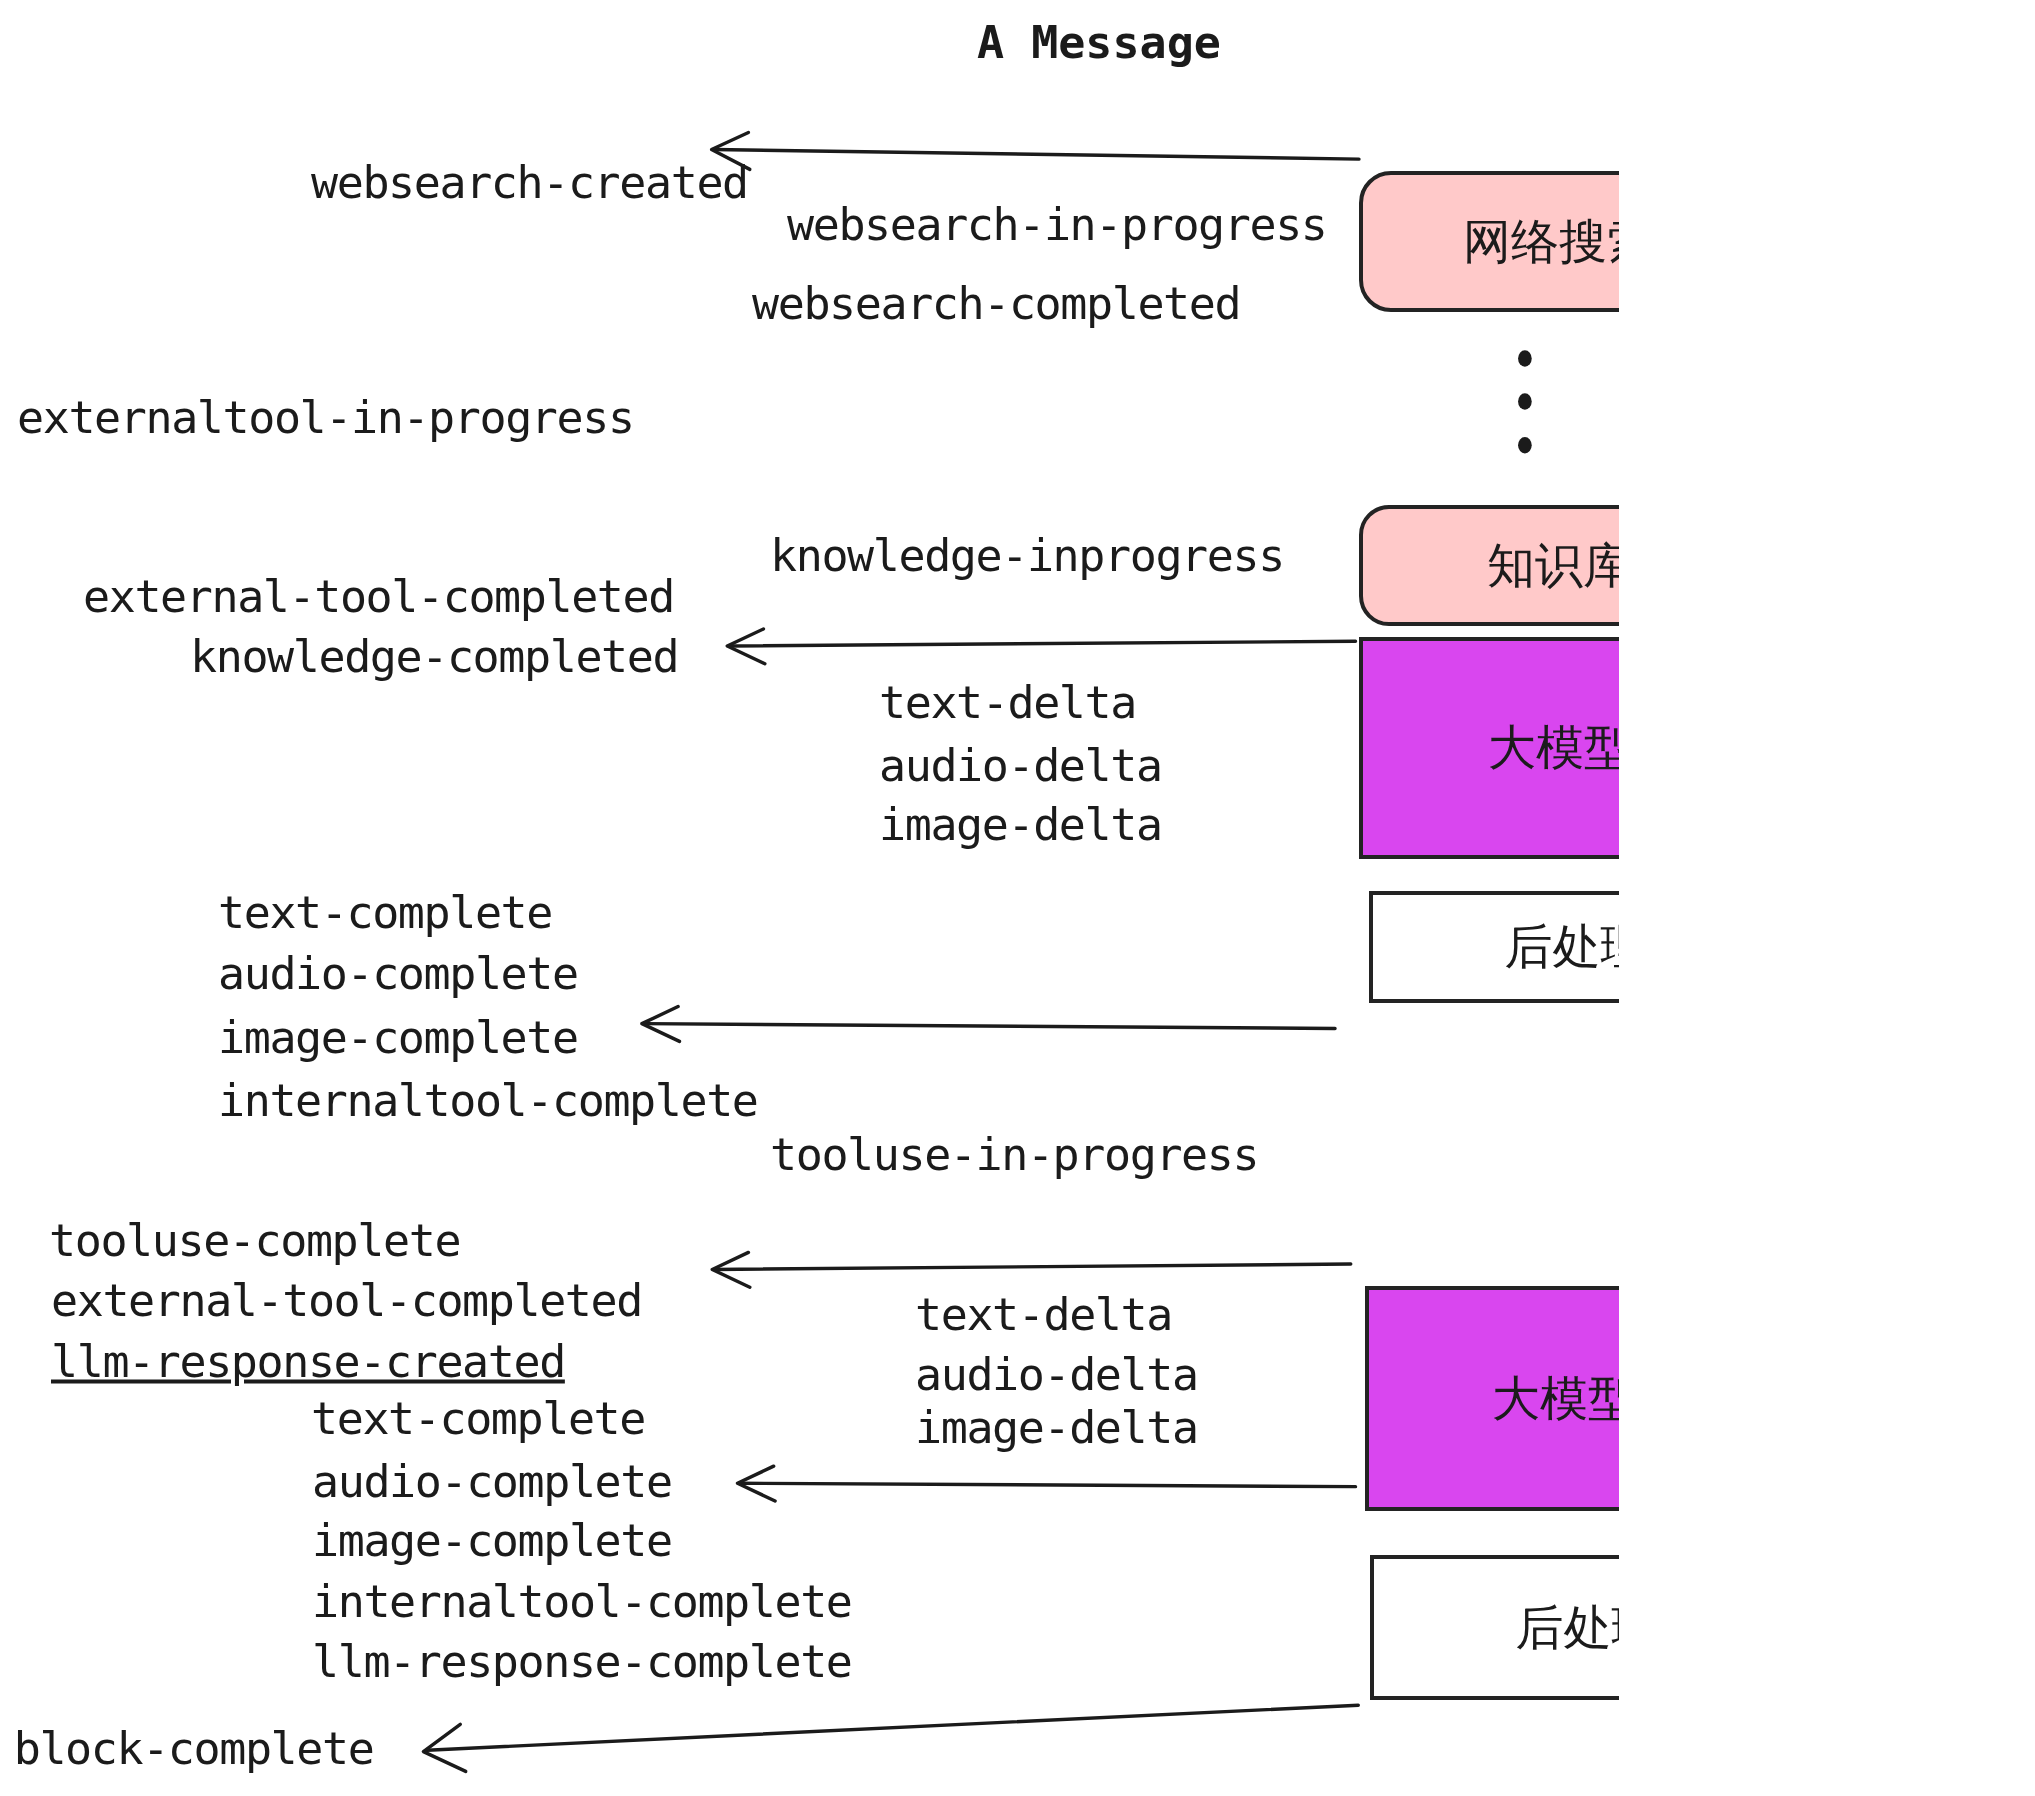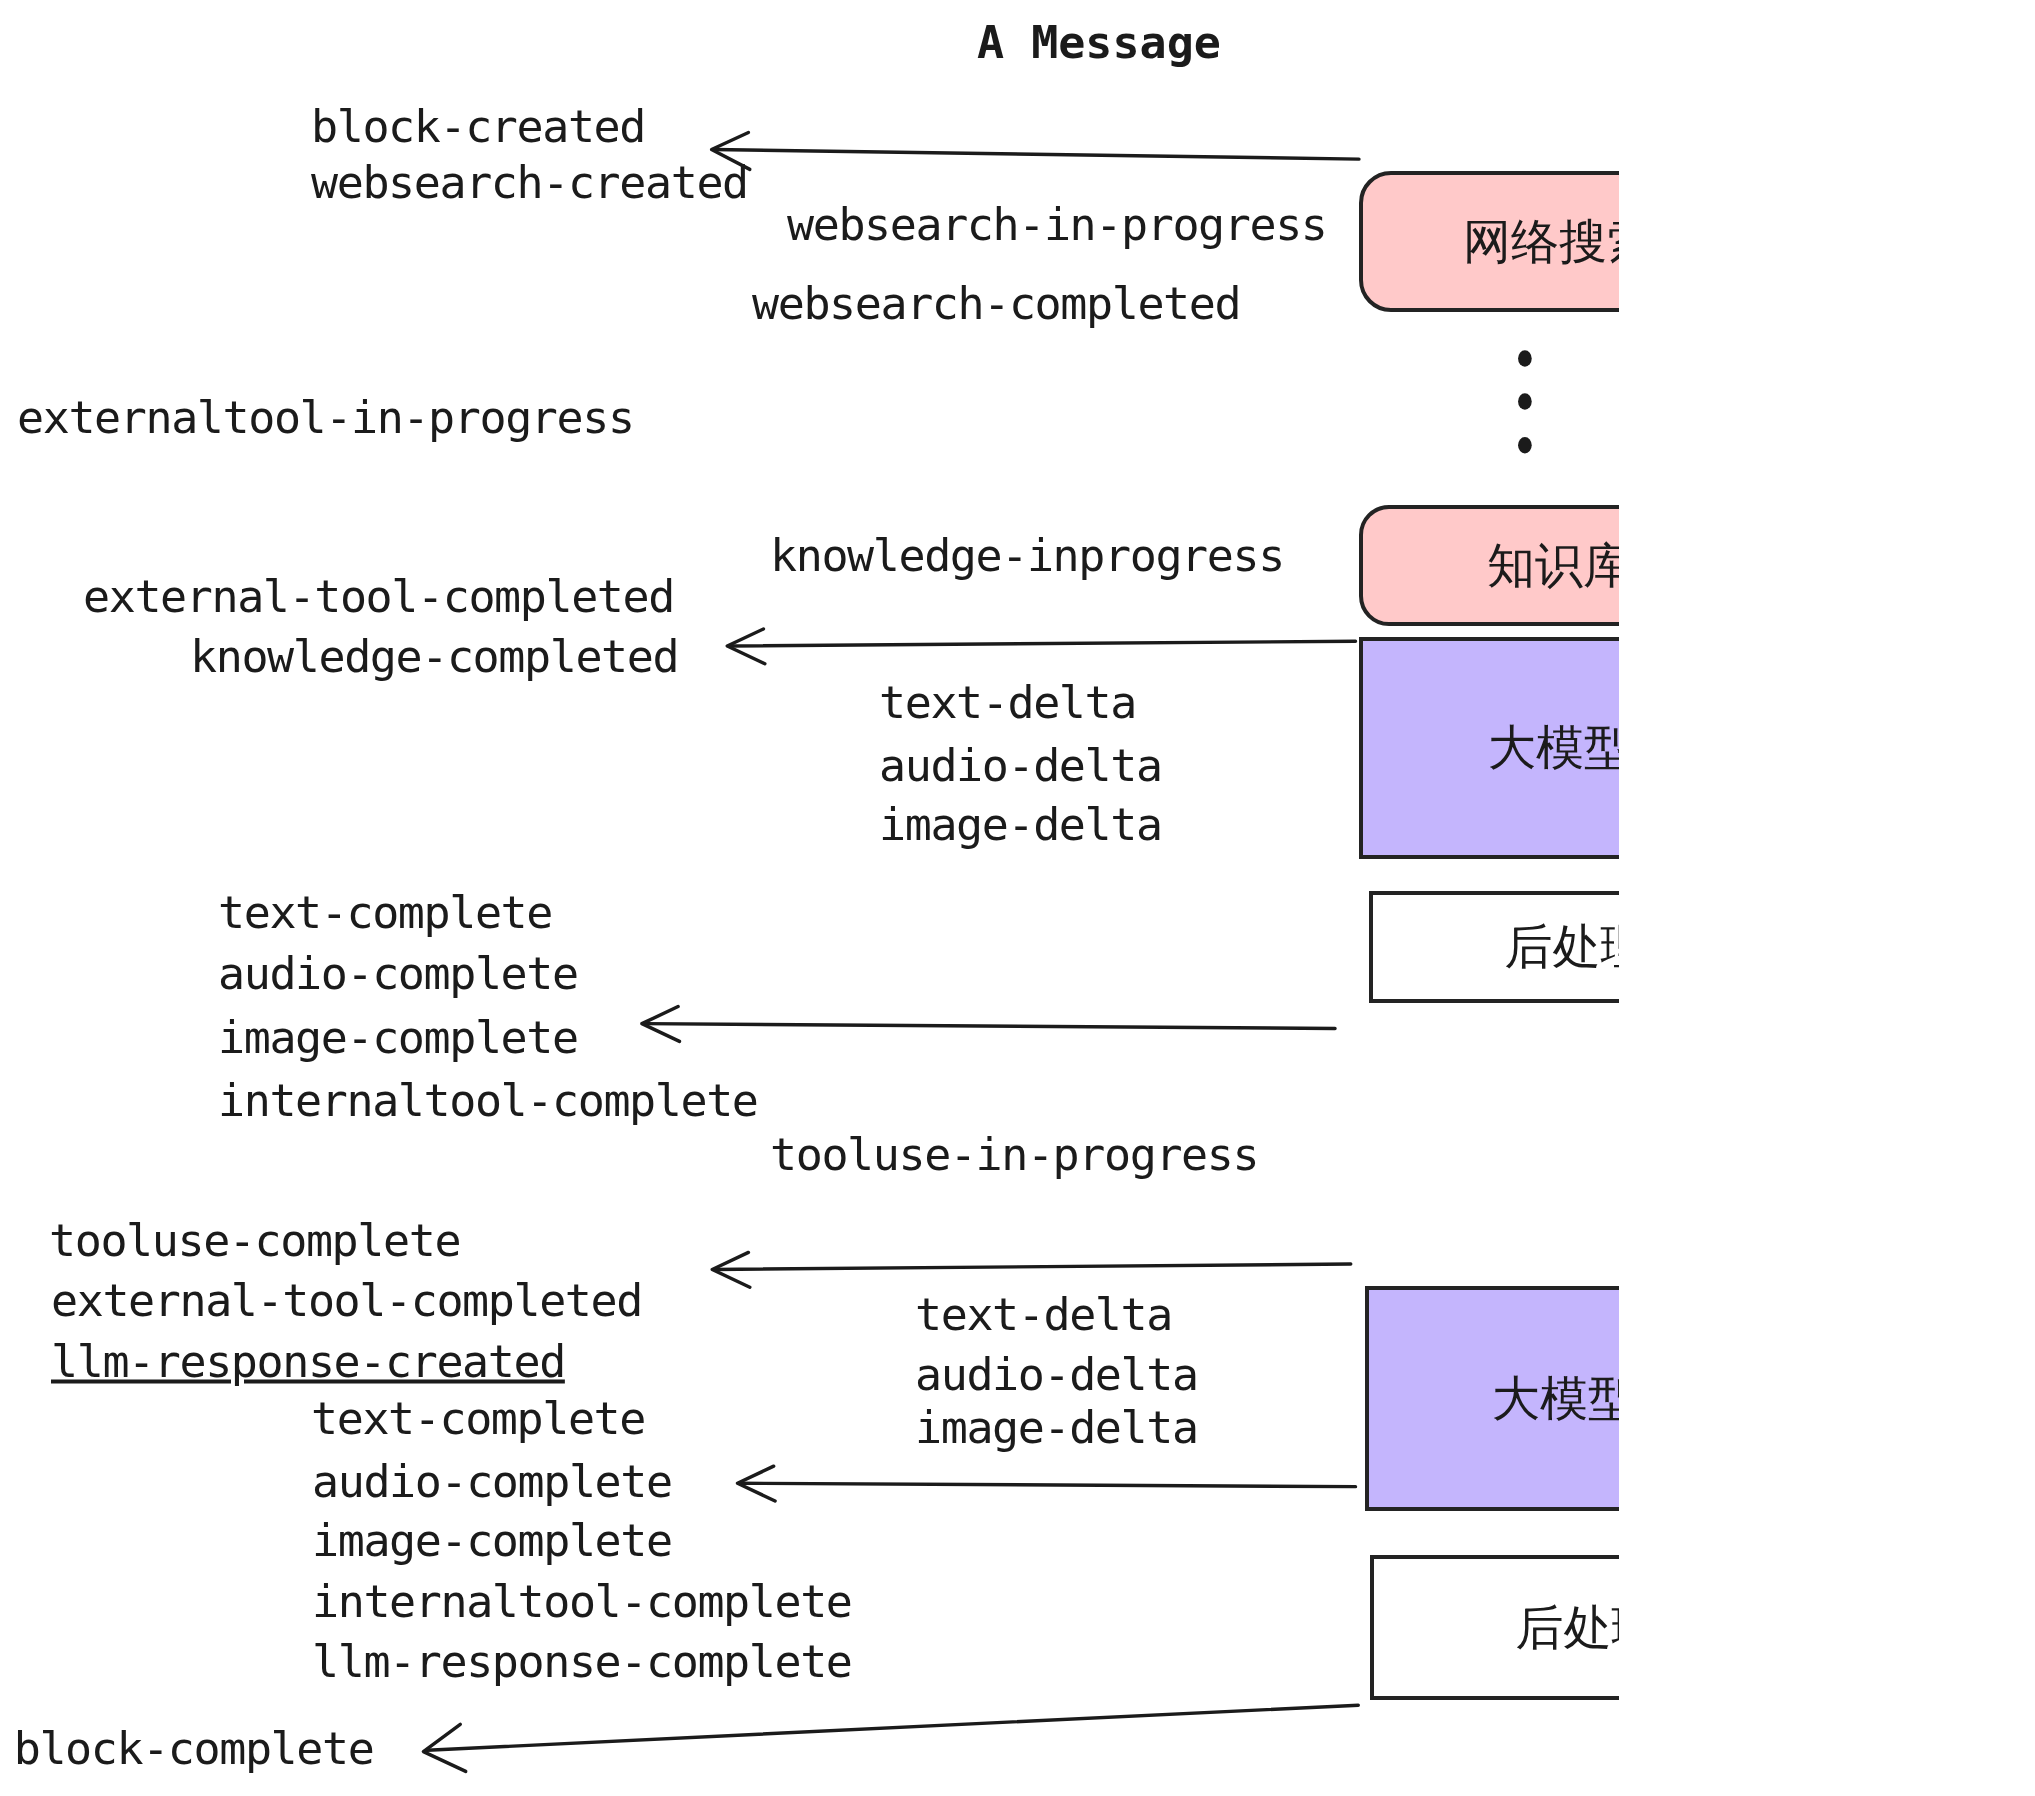--- a/index.html
+++ b/index.html
@@ -16,34 +16,33 @@
     position:absolute;border:4.1px solid #232323;box-sizing:border-box;
     display:flex;align-items:center;justify-content:center;background:#fff;
   }
   .box-label{font-family:"DejaVu Sans","Liberation Sans",sans-serif;font-size:48px;white-space:nowrap;}
   .box-label-mono{font-family:"DejaVu Sans Mono",monospace;font-size:48px;font-weight:600;white-space:nowrap;}
   .side-label{
     position:absolute;font-family:"DejaVu Sans","Liberation Sans",sans-serif;
     font-size:48px;white-space:nowrap;transform:translateY(-50%);font-weight:500;
   }
   .pink{background:#FFC9C9;}
-  .green{background:#c4b5fd;}
+  .green{background:#d946ef;}
   .yellow{background:#FFEC99;}
   .white{background:#ffffff;}
   svg.overlay{position:absolute;left:0;top:0;pointer-events:none;}
   svg.overlay line, svg.overlay polyline{stroke:#1b1b1b;stroke-width:5;fill:none;stroke-linecap:round;stroke-linejoin:round;}
 </style>
 </head>
 <body>
 
 <div class="canvas">
 
   <div class="title" style="left:977px;top:42px;">A Message</div>
 
-  <div class="ev" style="left:311px;top:126px;">block-created</div>
   <div class="ev" style="left:311px;top:182px;">websearch-created</div>
   <div class="ev" style="left:755px;top:224px;margin-left:32px;">websearch-in-progress</div>
   <div class="ev" style="left:739px;top:303px;margin-left:13px;">websearch-completed</div>
   <div class="ev" style="left:17px;top:417px;">externaltool-in-progress</div>
   <div class="ev" style="left:770px;top:555px;">knowledge-inprogress</div>
   <div class="ev" style="left:83px;top:596px;">external-tool-completed</div>
   <div class="ev" style="left:190px;top:656px;">knowledge-completed</div>
   <div class="ev" style="left:879px;top:702px;">text-delta</div>
   <div class="ev" style="left:879px;top:765px;">audio-delta</div>
   <div class="ev" style="left:879px;top:824px;">image-delta</div>

